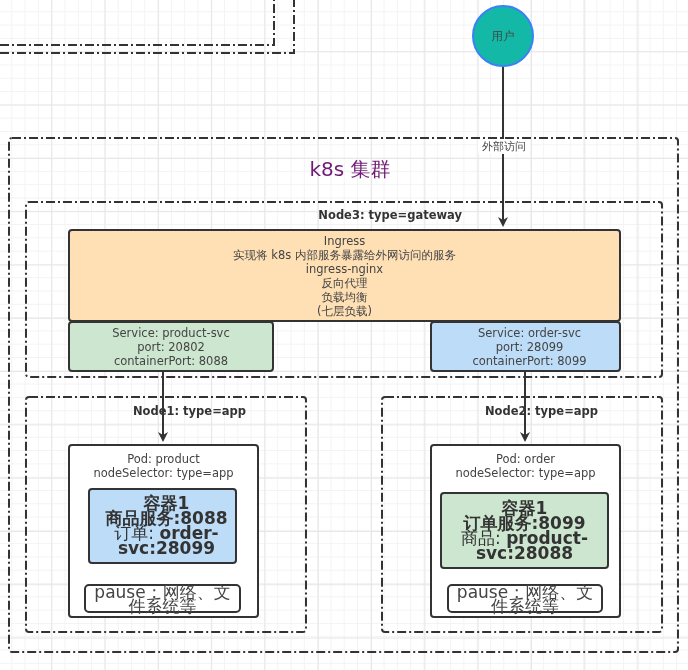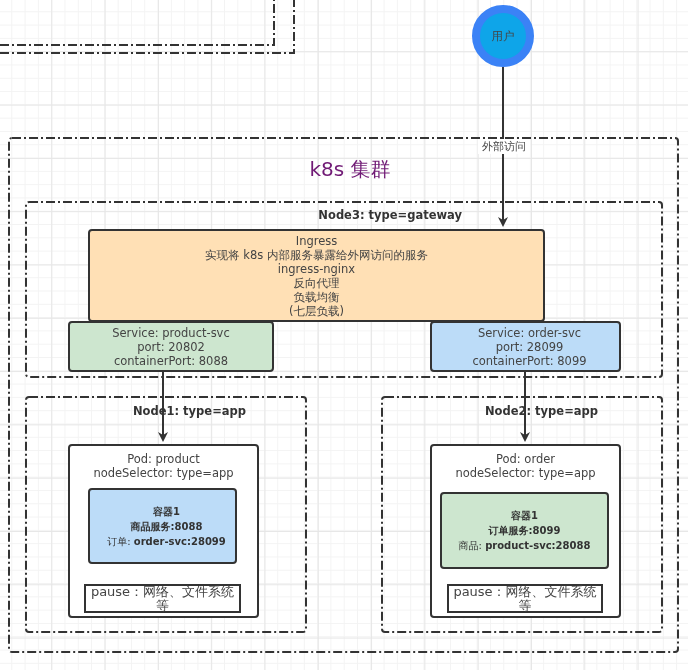--- a/index.html
+++ b/index.html
@@ -20,26 +20,26 @@
     .label { position: absolute; text-align: center; white-space: nowrap; }
     .box {
       position: absolute; box-sizing: border-box; border: 2px solid #333; border-radius: 4px;
       display: flex; flex-direction: column; align-items: center; justify-content: center;
       text-align: center; font-size: 11.5px; line-height: 14px; color: #444;
     }
     .ingress { background: #ffe0b5; }
     .svc-green { background: #cde6cf; }
     .svc-blue { background: #bcdcf8; padding-left: 8px; }
     .pod { background: #ffffff; justify-content: flex-start; padding-top: 6px; }
-    .container { font-weight: bold; color: #333; font-size: 10px; line-height: 15px; }
+    .container { font-weight: bold; color: #333; font-size: 17px; line-height: 15px; }
     .container .norm { font-weight: normal; }
-    .pause { background: #fff; font-size: 13px; border-radius: 0; }
+    .pause { background: #fff; font-size: 17px; border-radius: 5px; }
     .user {
       position: absolute; left: 472px; top: 5px; width: 62px; height: 62px; box-sizing: border-box;
-      border: 8px solid #3b82f6; border-radius: 50%; background: #0ea5e9;
+      border: 2px solid #3b82f6; border-radius: 50%; background: #14b8a6;
       display: flex; align-items: center; justify-content: center; font-size: 11.5px; color: #444;
     }
     .edge-label {
       position: absolute; left: 478px; top: 139px; width: 52px; text-align: center;
       font-size: 11px; color: #444; background: #fff;
     }
     .cluster-title { left: 290px; top: 156px; width: 120px; font-size: 20px; font-weight: normal; color: #701a75; }
     .node-title { font-size: 11.5px; font-weight: bold; color: #333; text-align: right; }
   </style>
 </head>
@@ -74,21 +74,21 @@
 <div class="user">
   <span>用户</span>
 </div>
 
 <div class="edge-label">外部访问</div>
 
 <div class="label cluster-title">k8s 集群</div>
 
 <div class="label node-title" style="left:226px; top:208px; width:236px;">Node3: type=gateway</div>
 
-<div class="box ingress" style="left:68px; top:229px; width:457px; height:93px;margin-left:20px;">
+<div class="box ingress" style="left:68px; top:229px; width:553px; height:93px;">
   <span>Ingress</span>
   <span>实现将 k8s 内部服务暴露给外网访问的服务</span>
   <span>ingress-nginx</span>
   <span>反向代理</span>
   <span>负载均衡</span>
   <span>(七层负载)</span>
 </div>
 
 <div class="box svc-green" style="left:68px; top:321px; width:206px; height:51px;">
   <span>Service: product-svc</span>

